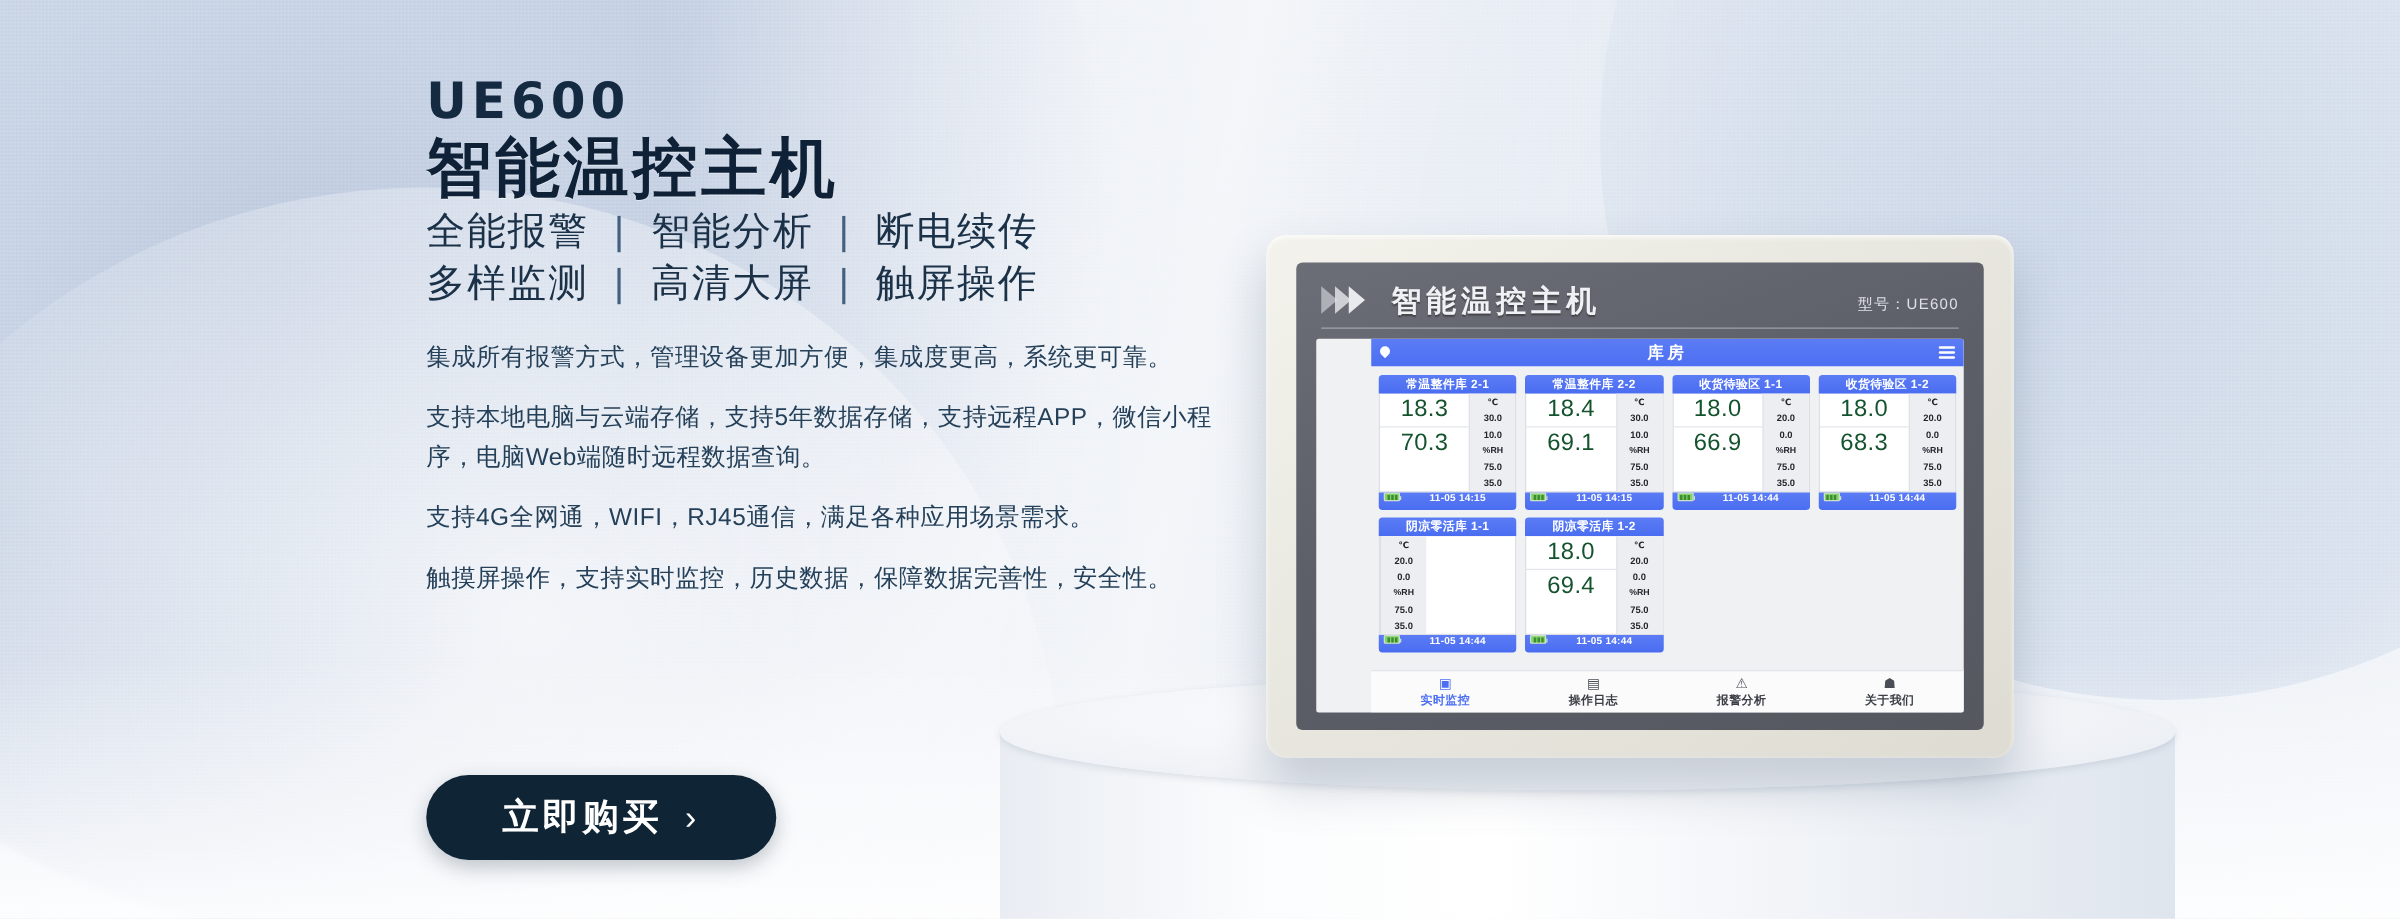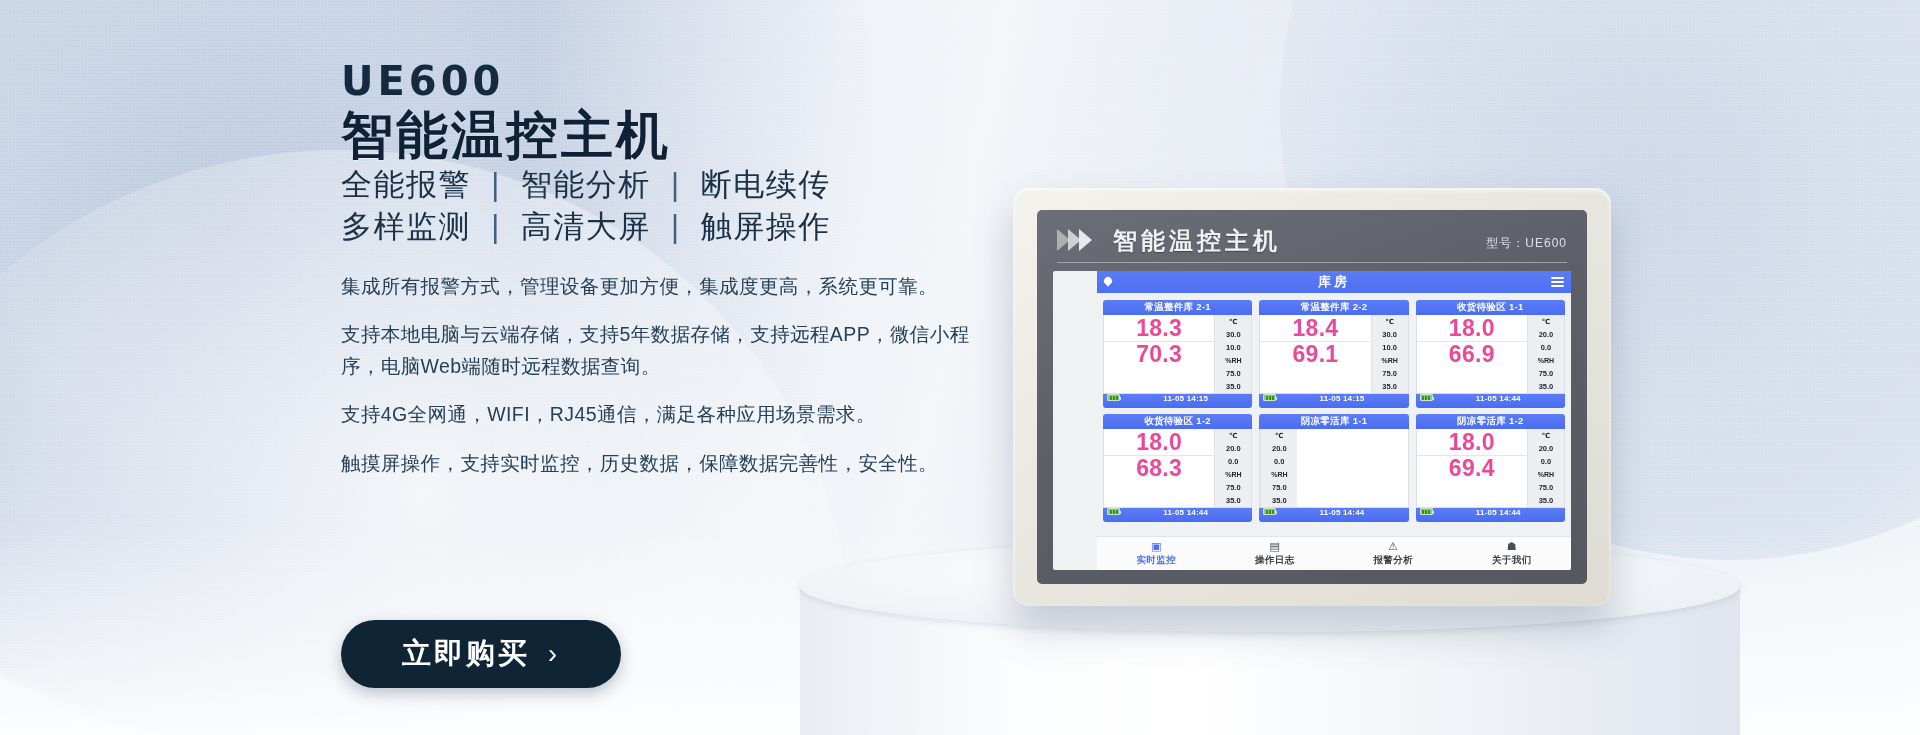--- a/index.html
+++ b/index.html
@@ -171,35 +171,35 @@
     font-size:13px; font-weight:700; color:#fff; letter-spacing:3px;
   }
   .menu-icon { margin-left:auto; width:13px; height:10px; display:flex; flex-direction:column; justify-content:space-between; }
   .menu-icon i { display:block; height:2px; background:#fff; border-radius:1px; }
   .menu-icon i:nth-child(1){ width:100%; }
   .menu-icon i:nth-child(2){ width:100%; }
   .menu-icon i:nth-child(3){ width:100%; }
 
   .cards {
     flex:1; padding:7px 6px 0 6px;
-    display:grid; grid-template-columns:repeat(3,1fr);
+    display:grid; grid-template-columns:repeat(4,1fr);
     grid-auto-rows:min-content; gap:6px 7px; align-content:start;
   }
   .card { display:flex; flex-direction:column; }
   .card-title {
     height:15px; background:linear-gradient(180deg,#5b7cf5 0%,#4a6df1 100%);
     border-radius:3px 3px 0 0;
     color:#fff; font-size:9.5px; font-weight:700; letter-spacing:.3px;
     display:flex; align-items:center; justify-content:center;
   }
   .card-body { display:flex; background:#fff; border:1px solid #dcdee3; border-top:none; }
   .readings { flex:1; display:flex; flex-direction:column; }
   .reading {
     height:26px; display:flex; align-items:center; justify-content:center;
-    font-size:23px; font-weight:700; color:#ec4899; letter-spacing:.3px;
+    font-size:19px; font-weight:400; color:#14532d; letter-spacing:.3px;
   }
   .reading.rh { border-top:1px solid #e4e6ea; }
   .limits { width:37px; background:#eceef1; border-left:1px solid #e0e2e7; }
   .lim {
     height:13px; display:flex; align-items:center; justify-content:center;
     font-size:7.5px; color:#22262d; font-weight:700;
   }
   .lim.unit { font-size:7px; }
   .card-foot {
     height:14px; background:linear-gradient(180deg,#5b7cf5 0%,#4a6df1 100%);

